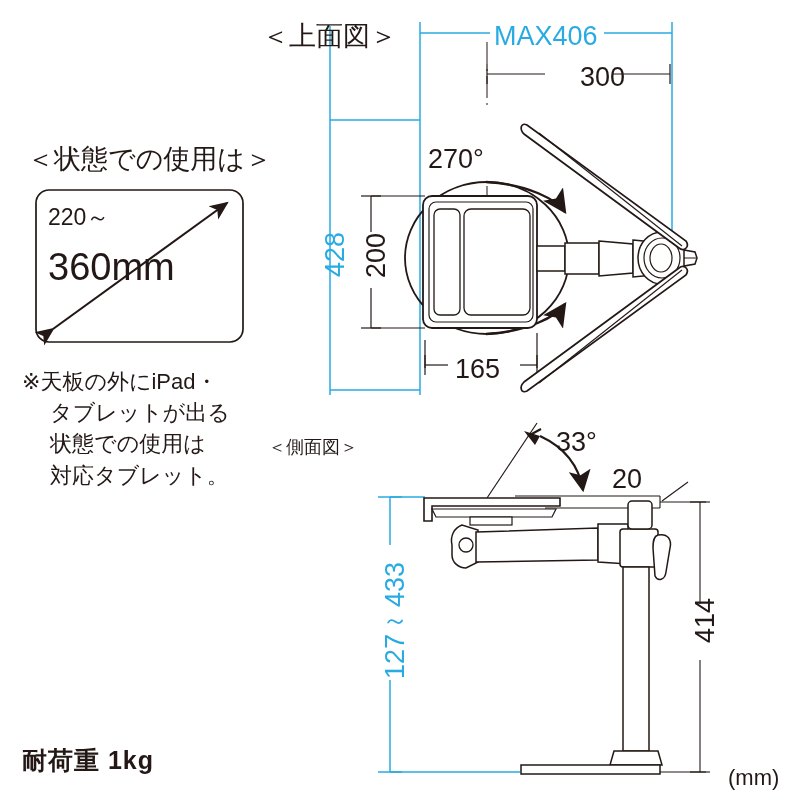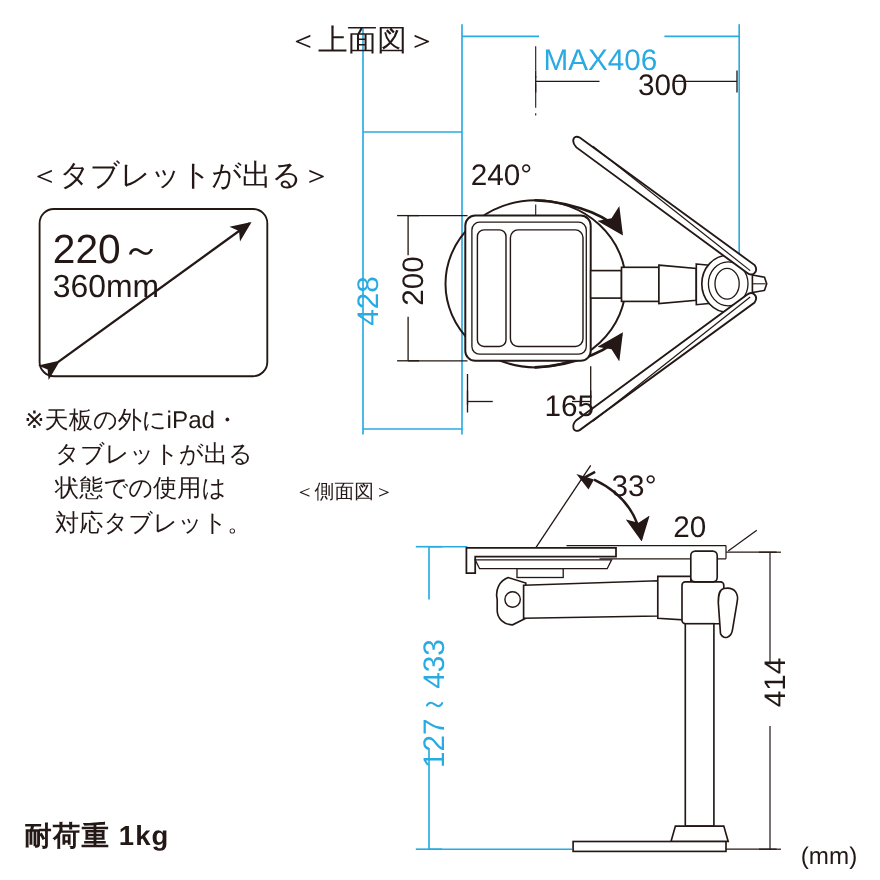--- a/index.html
+++ b/index.html
@@ -1,20 +1,20 @@
 <!DOCTYPE html>
 <html><head>
 <meta charset="utf-8">
 <style>
   html,body{margin:0;padding:0;background:#ffffff;}
   body{width:800px;height:800px;font-family:"Liberation Sans","DejaVu Sans",sans-serif;color:#231815;overflow:hidden;}
   #stage{position:relative;width:800px;height:800px;}
   svg{position:absolute;left:0;top:0;}
   .txt{position:absolute;white-space:pre;line-height:1.28;}
-  .blue{color:#29abe2;margin-top:19px;}
+  .blue{color:#29abe2;}
   .black{color:#231815;}
   .vert{writing-mode:vertical-rl;transform:rotate(180deg);transform-origin:center;}
 </style>
 </head>
 <body>
 
 <div id="stage">
 
   <svg width="800" height="800" viewBox="0 0 800 800">
     <defs>
@@ -170,44 +170,44 @@
         <rect x="623" y="567" width="26" height="184"></rect>
         <path d="M614,751 L658,751 L662,765 L610,765 Z"></path>
       </g>
 
       <g fill="#fff" stroke="#231815" stroke-width="1.5">
         <rect x="521" y="765" width="139" height="9"></rect>
       </g>
     </g>
   </svg>
 
-  <div class="txt black" style="left:27px;top:142px;font-size:27px;letter-spacing:0px;">＜タブレットが出る＞</div>
-
-  <div class="txt black" style="left:48px;top:203px;font-size:37px;text-align:center;">220～</div>
-
-  <div class="txt black" style="left:48px;top:243px;font-size:29px;">360mm</div>
+  <div class="txt black" style="left:27px;top:142px;font-size:27px;letter-spacing:0px;">＜状態での使用は＞</div>
+
+  <div class="txt black" style="left:48px;top:203px;font-size:23px;text-align:center;">220～</div>
+
+  <div class="txt black" style="left:48px;top:243px;font-size:38px;">360mm</div>
 
   <div class="txt black" style="left:22px;top:366px;font-size:22px;line-height:1.42;">※天板の外にiPad・
  　タブレットが出る
  　状態での使用は
  　対応タブレット。</div>
 
   <div class="txt black" style="left:262px;top:19px;font-size:27px;">＜上面図＞</div>
 
   <div class="txt blue" style="left:494px;top:19px;font-size:27px;">MAX406</div>
 
   <div class="txt black" style="left:552px;top:60px;font-size:27px;margin-left:28px;">300</div>
 
   <div class="txt blue vert" style="left:318px;top:232px;font-size:27px;">428</div>
 
   <div class="txt black vert" style="left:359px;top:233px;font-size:27px;">200</div>
 
-  <div class="txt black" style="left:455px;top:352px;font-size:27px;margin-left:40px;">165</div>
-
-  <div class="txt black" style="left:428px;top:142px;font-size:27px;">240°</div>
+  <div class="txt black" style="left:455px;top:352px;font-size:27px;">165</div>
+
+  <div class="txt black" style="left:428px;top:142px;font-size:27px;">270°</div>
 
   <div class="txt black" style="left:268px;top:436px;font-size:18px;">＜側面図＞</div>
 
   <div class="txt black" style="left:556px;top:425px;font-size:27px;">33°</div>
 
   <div class="txt black" style="left:612px;top:462px;font-size:27px;">20</div>
 
   <div class="txt blue vert" style="left:378px;top:562px;font-size:27px;">127～433</div>
 
   <div class="txt black vert" style="left:688px;top:598px;font-size:27px;">414</div>

